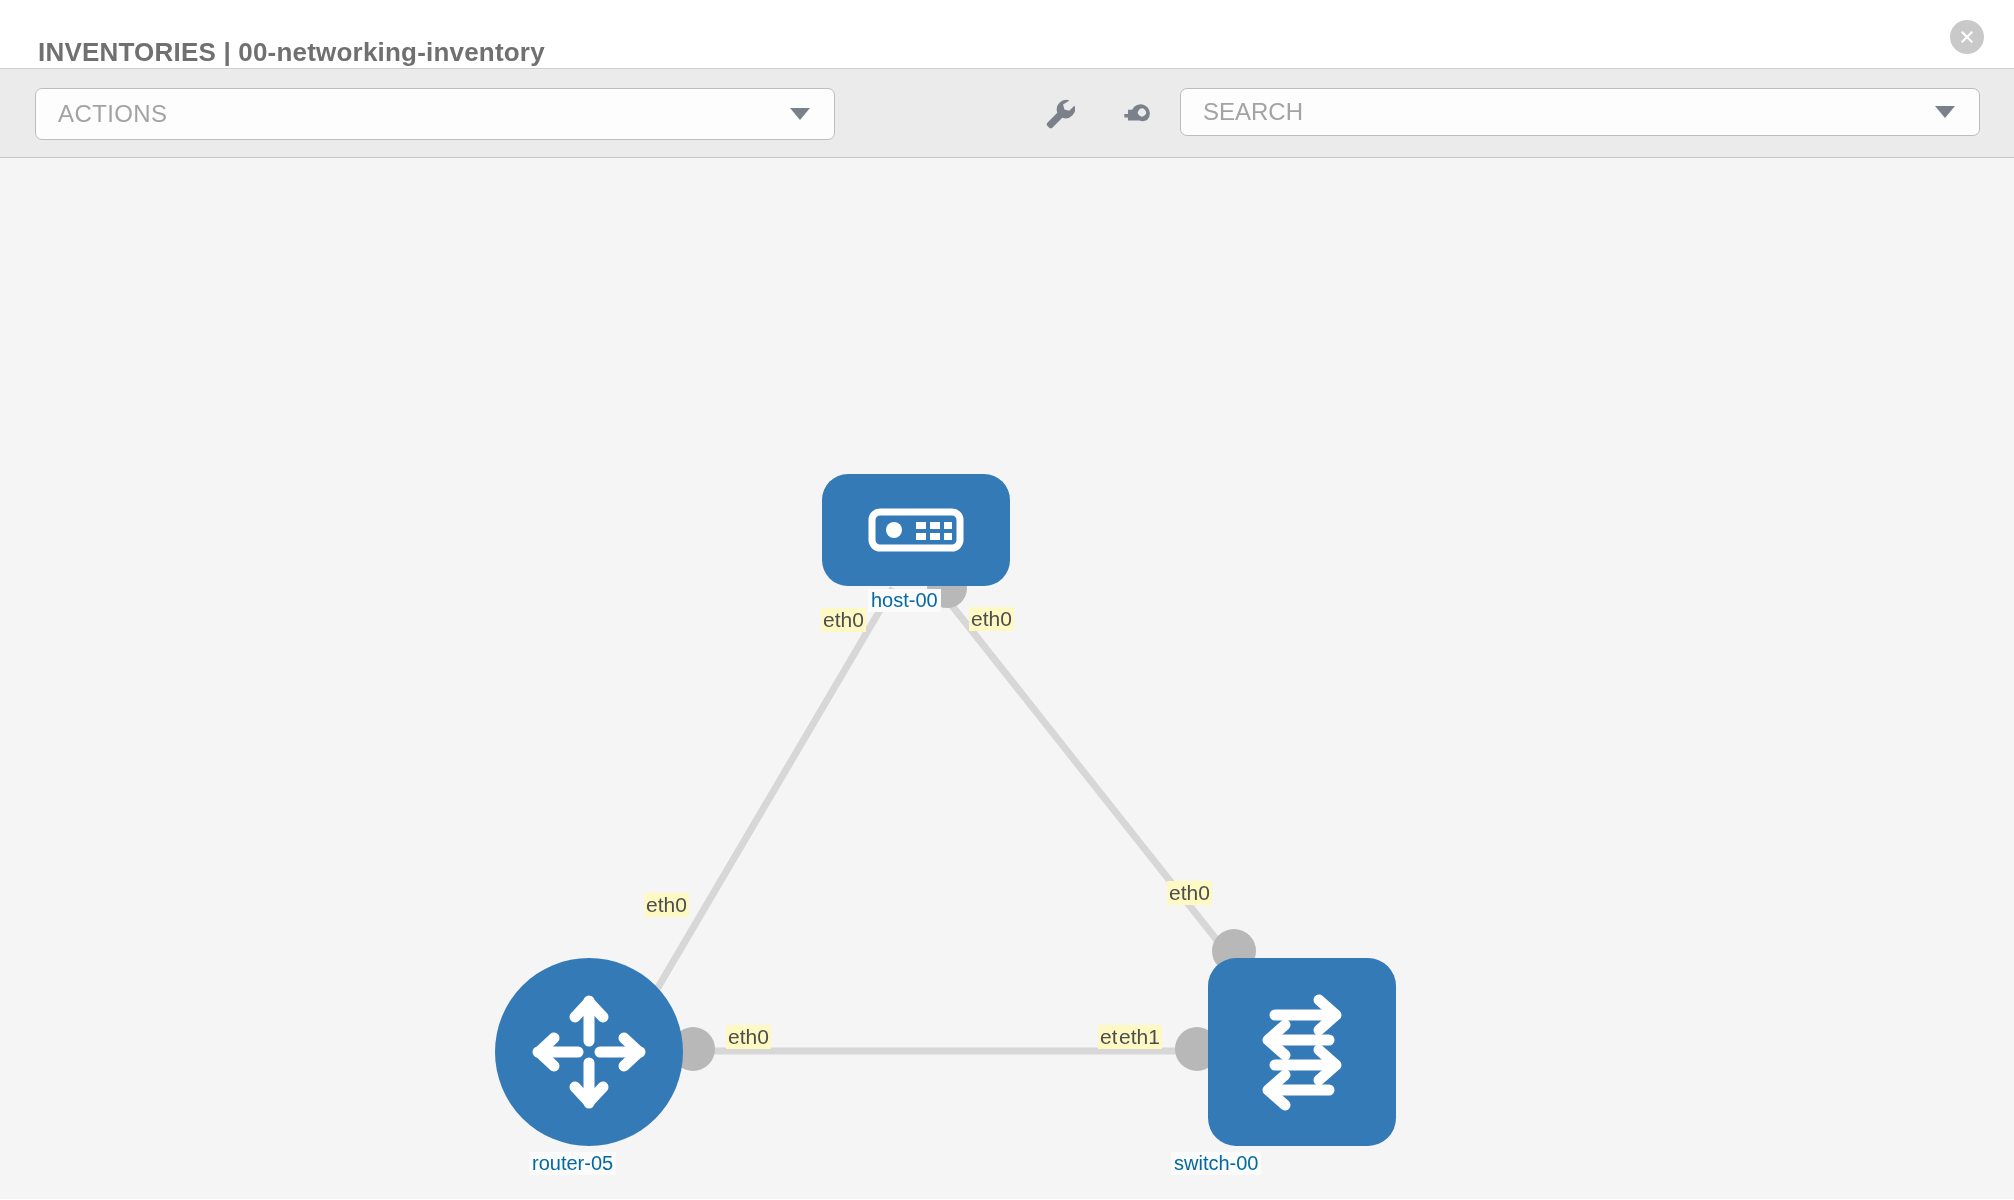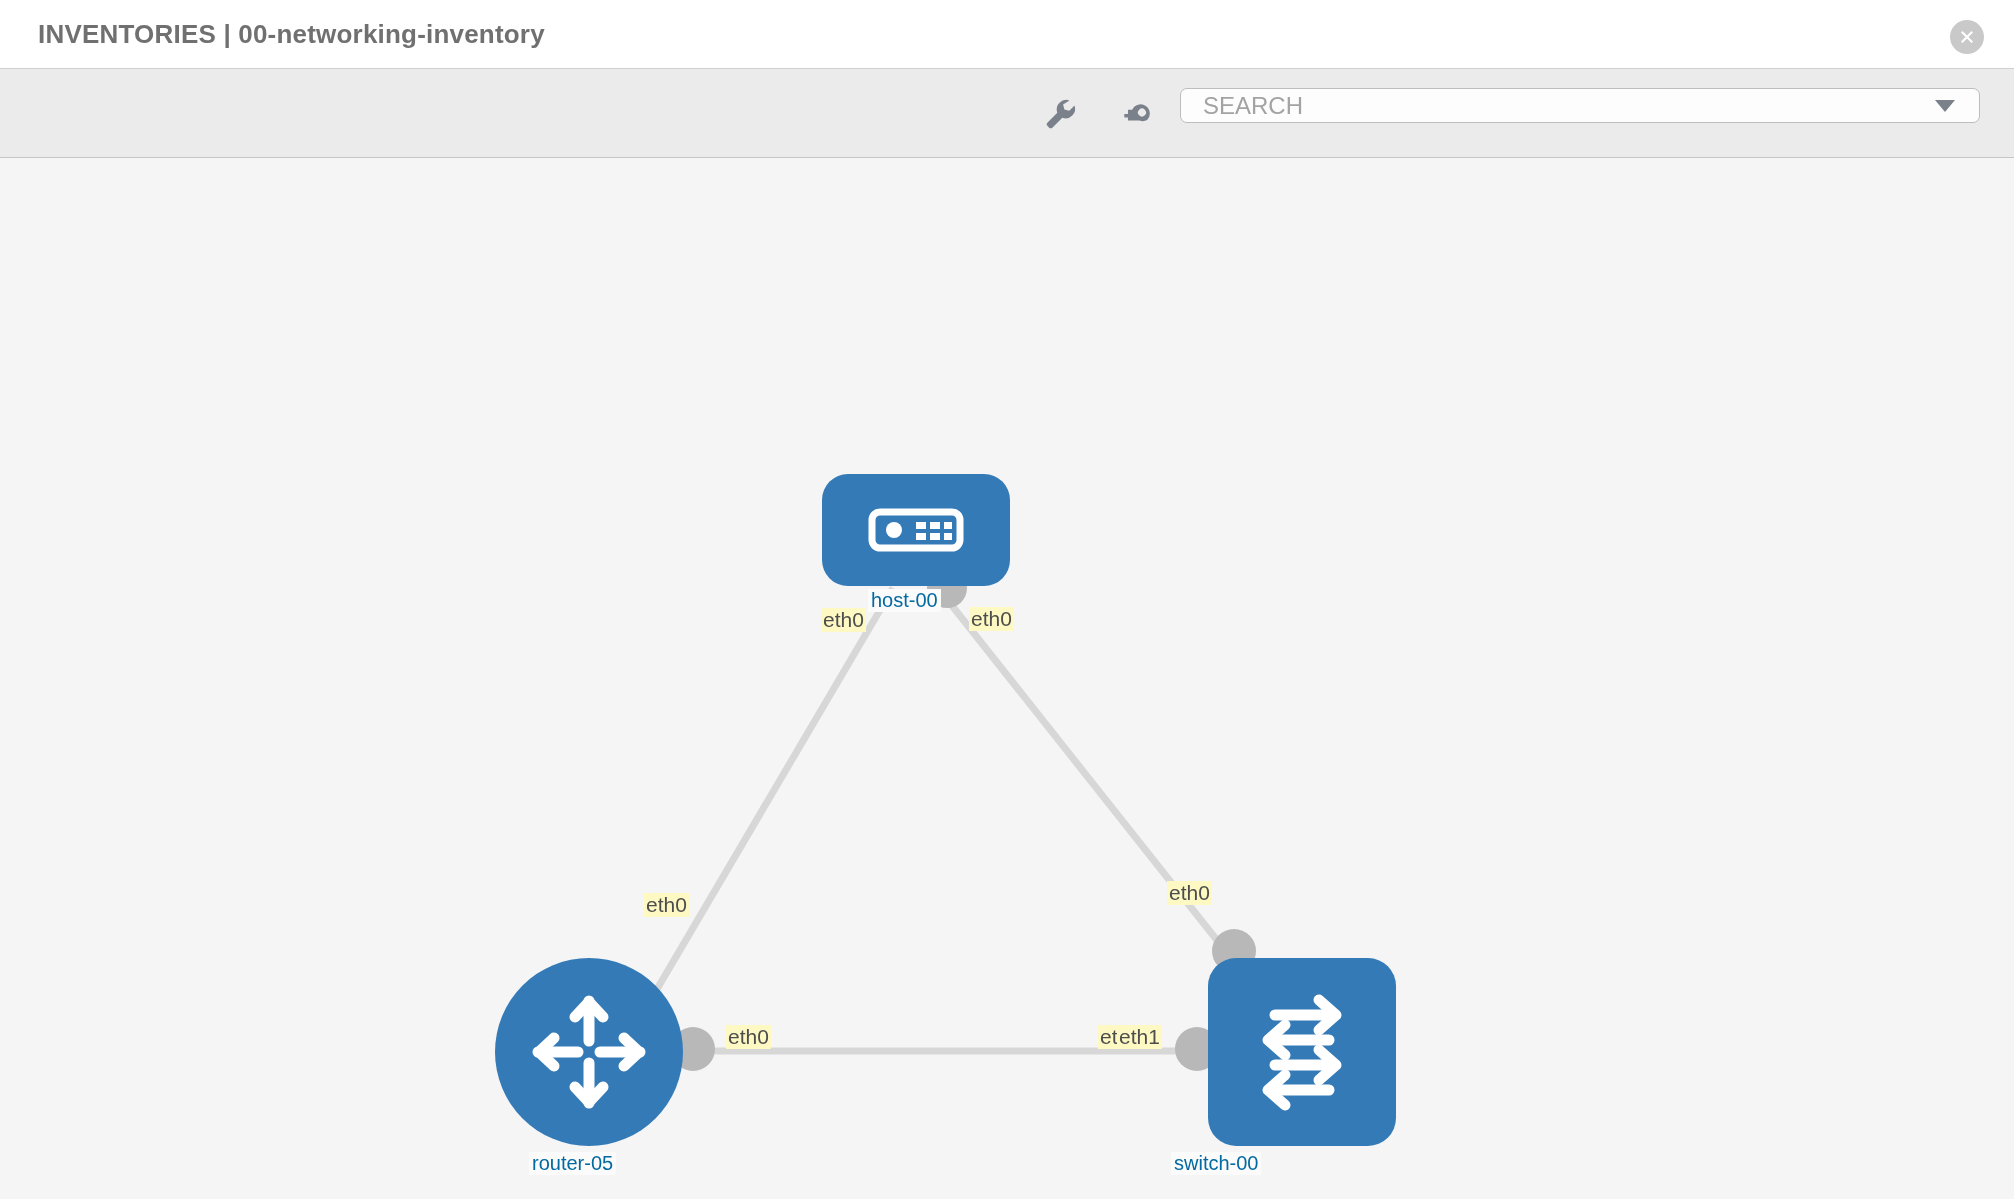--- a/index.html
+++ b/index.html
@@ -10,21 +10,21 @@
     font-family: "Liberation Sans", sans-serif;
     background: #ffffff;
   }
 
   
   .header {
     position: relative;
     height: 68px;
     background: #ffffff;
     display: flex;
-    align-items: center;
+    align-items: flex-end;
   }
   .page-title {
     margin-left: 38px;
     font-size: 26px;
     font-weight: bold;
     color: #707070;
     letter-spacing: 0.2px;
     white-space: nowrap;
   }
   .close-btn {
@@ -89,21 +89,21 @@
     display: flex;
     align-items: center;
     gap: 36px;
   }
   .tool-icon { cursor: pointer; display: block; }
   .search-box {
     position: absolute;
     left: 1180px;
     top: 19px;
     width: 800px;
-    height: 35px;
+    height: 48px;
     background: #fdfdfd;
     border: 1px solid #bdbdbd;
     border-radius: 7px;
     display: flex;
     align-items: center;
     cursor: text;
   }
   .search-box input {
     border: none;
     outline: none;
@@ -187,20 +187,24 @@
   <div class="page-title">INVENTORIES | 00-networking-inventory</div>
   <div class="close-btn">
     <svg width="20" height="20" viewBox="0 0 20 20">
       <path d="M5.5 4 L10 8.5 L14.5 4 L16 5.5 L11.5 10 L16 14.5 L14.5 16 L10 11.5 L5.5 16 L4 14.5 L8.5 10 L4 5.5 Z" fill="#ffffff"></path>
     </svg>
   </div>
 </div>
 
 <div class="toolbar">
 
+  <div class="select-box">
+    <span class="sel-label">ACTIONS</span>
+    <span class="caret"></span>
+  </div>
 
   <div class="tool-icons">
     <svg class="tool-icon" width="38" height="38" viewBox="0 0 38 38">
       <path d="M29.5 6.5 a9.5 9.5 0 0 0 -12.2 12.2 L7.6 28.4 a2.6 2.6 0 0 0 0 3.7 l1.3 1.3 a2.6 2.6 0 0 0 3.7 0 l9.7 -9.7 a9.5 9.5 0 0 0 12.2 -12.2 l-5.2 5.2 -4.9 -1.3 -1.3 -4.9 z" fill="#7b818b"></path>
     </svg>
     <svg class="tool-icon" width="38" height="38" viewBox="0 0 38 38">
       <path d="M14 4 a9.2 9.2 0 1 0 3.3 17.8 l3.0 3.0 3.0 -3.0 2.6 2.6 2.5 -2.5 -2.6 -2.6 2.0 -2.0 -8.0 -8.0 A9.2 9.2 0 0 0 14 4 Z M12.3 9.0 a4.0 4.0 0 1 1 0 8.0 a4.0 4.0 0 0 1 0 -8.0 Z" fill="#7b818b" transform="rotate(135 19 19)"></path>
     </svg>
   </div>
 

